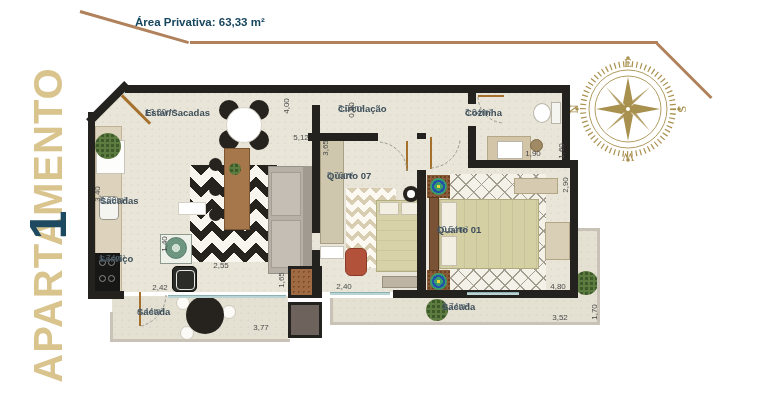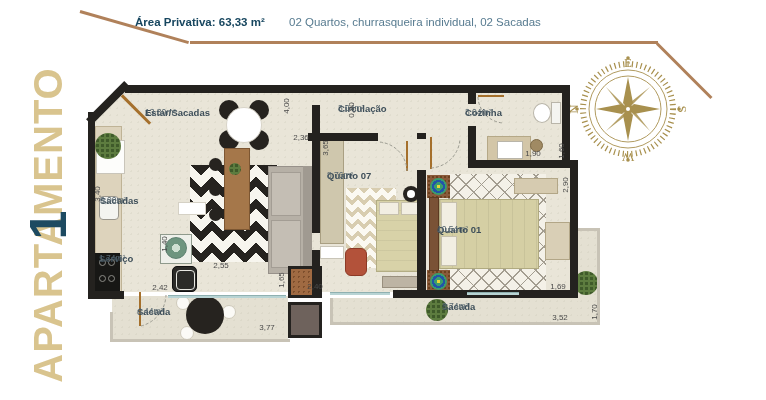--- a/index.html
+++ b/index.html
@@ -128,21 +128,20 @@
   .compass-letter{font-family:"Liberation Serif",serif;font-size:13px;color:#a8904e;z-index:8;
                   transform:translate(-50%,-50%);}
   svg.overlay{z-index:7;pointer-events:none;}
 </style>
 </head>
 <body>
 
 <div id="stage">
 
   <div class="hdr-area">Área Privativa: 63,33 m²</div>
-  <div class="hdr-feat">02 Quartos, churrasqueira individual, 02 Sacadas</div>
   <div class="gold g1"></div>
   <div class="gold g2"></div>
   <div class="gold g3"></div>
 
   <div class="vtitle">
     <span class="word">APARTAMENTO</span>
     <span class="num">1</span>
   </div>
 
   <div class="floor f-main"></div>
@@ -306,34 +305,34 @@
     <span class="nm">Quarto 01</span>
     <span class="ar">10,54m²</span>
   </div>
   <div class="room-label rl-sacada2">
     <span class="nm">Sacada</span>
     <span class="ar">3,74m²</span>
   </div>
 
   <div style="left:0;top:0;width:766px;height:400px;">
       <span class="dim v" style="left: 286px; top: 106px;">4,00</span>
-      <span class="dim" style="left: 301px; top: 137px;">2,36</span>
+      <span class="dim" style="left: 301px; top: 137px;">5,12</span>
       <span class="dim v" style="left: 325px; top: 148px;">3,65</span>
       <span class="dim v" style="left: 351px; top: 110px;">0,90</span>
       <span class="dim" style="left: 533px; top: 153px;">1,90</span>
       <span class="dim v" style="left: 561px; top: 151px;">1,60</span>
       <span class="dim v" style="left: 565px; top: 185px;">2,90</span>
       <span class="dim v" style="left: 97px; top: 194px;">3,40</span>
       <span class="dim v" style="left: 164px; top: 244px;">1,40</span>
       <span class="dim" style="left: 221px; top: 265px;">2,55</span>
       <span class="dim" style="left: 160px; top: 287px;">2,42</span>
       <span class="dim v" style="left: 281px; top: 280px;">1,65</span>
-      <span class="dim" style="left: 315px; top: 286px;">2,40</span>
-      <span class="dim" style="left: 267px; top: 327px;">3,77</span>
-      <span class="dim" style="left: 558px; top: 286px;">1,69</span>
+      <span class="dim" style="left: 344px; top: 286px;">2,40</span>
+      <span class="dim" style="left: 261px; top: 327px;">3,77</span>
+      <span class="dim" style="left: 558px; top: 286px;">4,80</span>
       <span class="dim" style="left: 560px; top: 317px;">3,52</span>
       <span class="dim v" style="left: 594px; top: 312px;">1,70</span>
     </div>
 
   <svg style="left:563px;top:44px;" width="130" height="130" viewBox="0 0 130 130">
     <g fill="none" stroke="#a8904e">
       <circle cx="65" cy="65" r="45" stroke-width="6" stroke-dasharray="1.2,3.2"></circle>
       <circle cx="65" cy="65" r="39" stroke-width="0.9"></circle>
       <circle cx="65" cy="65" r="33" stroke-width="0.9"></circle>
     </g>

